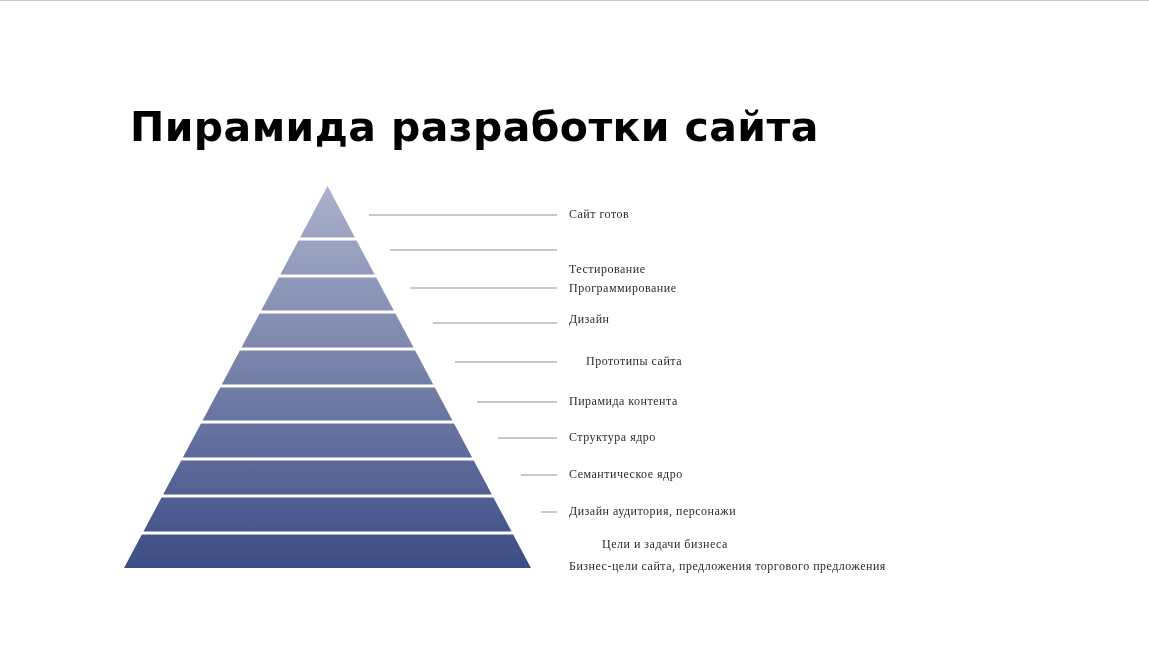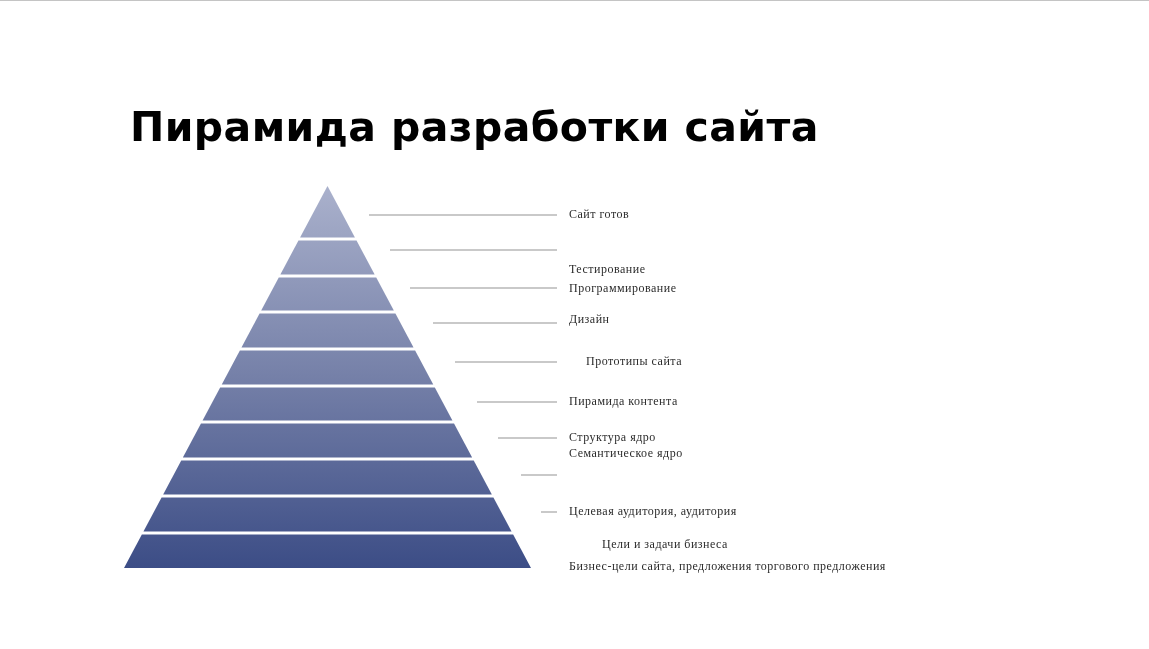--- a/index.html
+++ b/index.html
@@ -57,18 +57,18 @@
     <div class="label" style="top: 277px;">Программирование</div>
     <div class="leader" style="left: 433px; width: 124px; top: 322px;"></div>
     <div class="label" style="top: 308px;">Дизайн</div>
     <div class="leader" style="left: 455px; width: 102px; top: 361px;"></div>
     <div class="label" style="top: 350px; margin-left: 17px;">Прототипы сайта</div>
     <div class="leader" style="left: 477px; width: 80px; top: 401px;"></div>
     <div class="label" style="top: 390px;">Пирамида контента</div>
     <div class="leader" style="left: 498px; width: 59px; top: 437px;"></div>
     <div class="label" style="top: 426px;">Структура ядро</div>
     <div class="leader" style="left: 521px; width: 36px; top: 474px;"></div>
-    <div class="label" style="top: 442px; text-align: center;">Семантическое ядро</div>
+    <div class="label" style="top: 463px; text-align: center;">Семантическое ядро</div>
     <div class="leader" style="left: 541px; width: 16px; top: 511px;"></div>
-    <div class="label" style="top: 500px;">Целевая аудитория, аудитория</div>
+    <div class="label" style="top: 500px;">Дизайн аудитория, персонажи</div>
     <div class="label" style="top: 533px; margin-left: 33px;">Цели и задачи бизнеса</div>
     <div class="label" style="top: 555px;">Бизнес-цели сайта, предложения торгового предложения</div>
   </div>
 
 </body></html>

